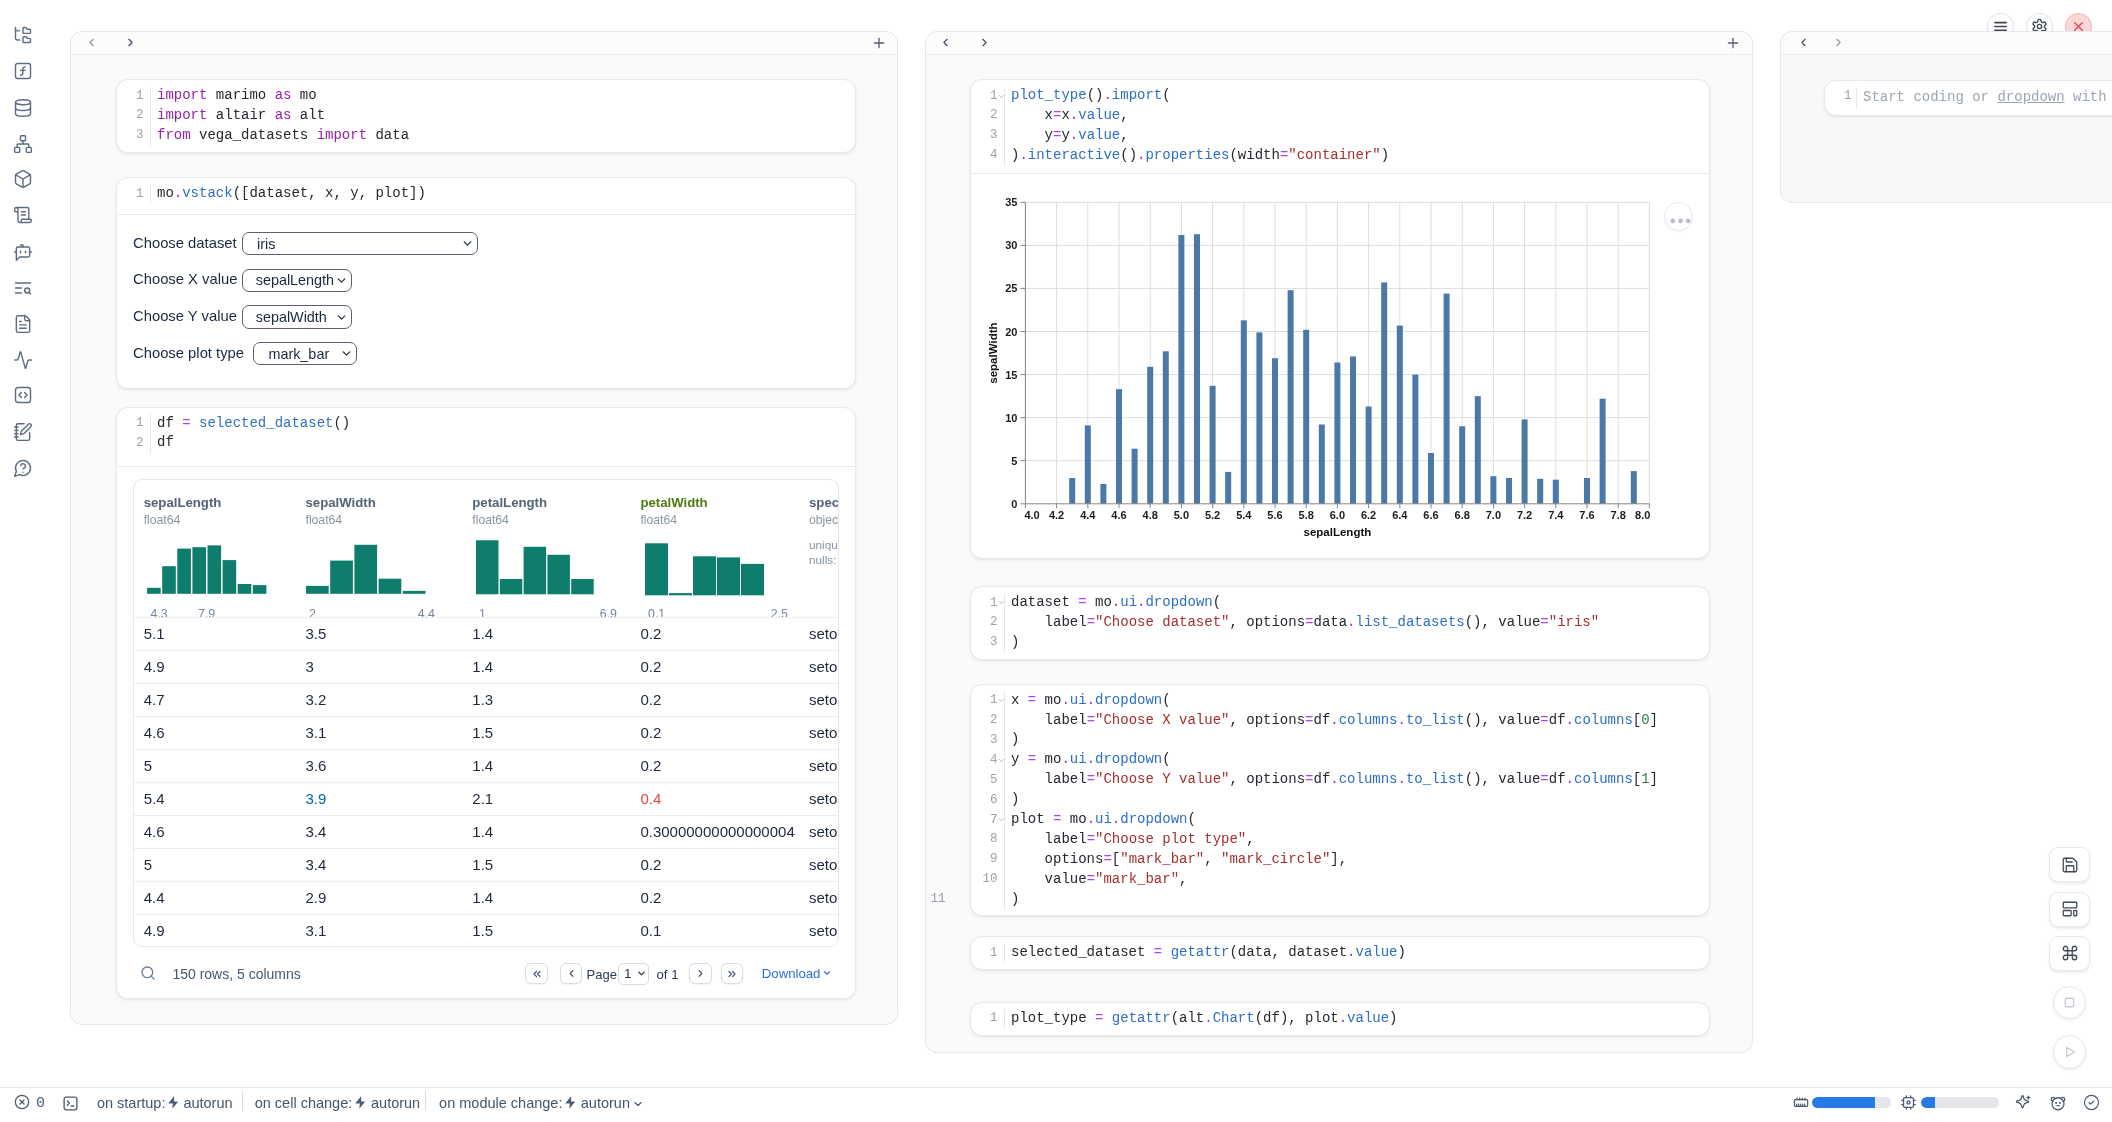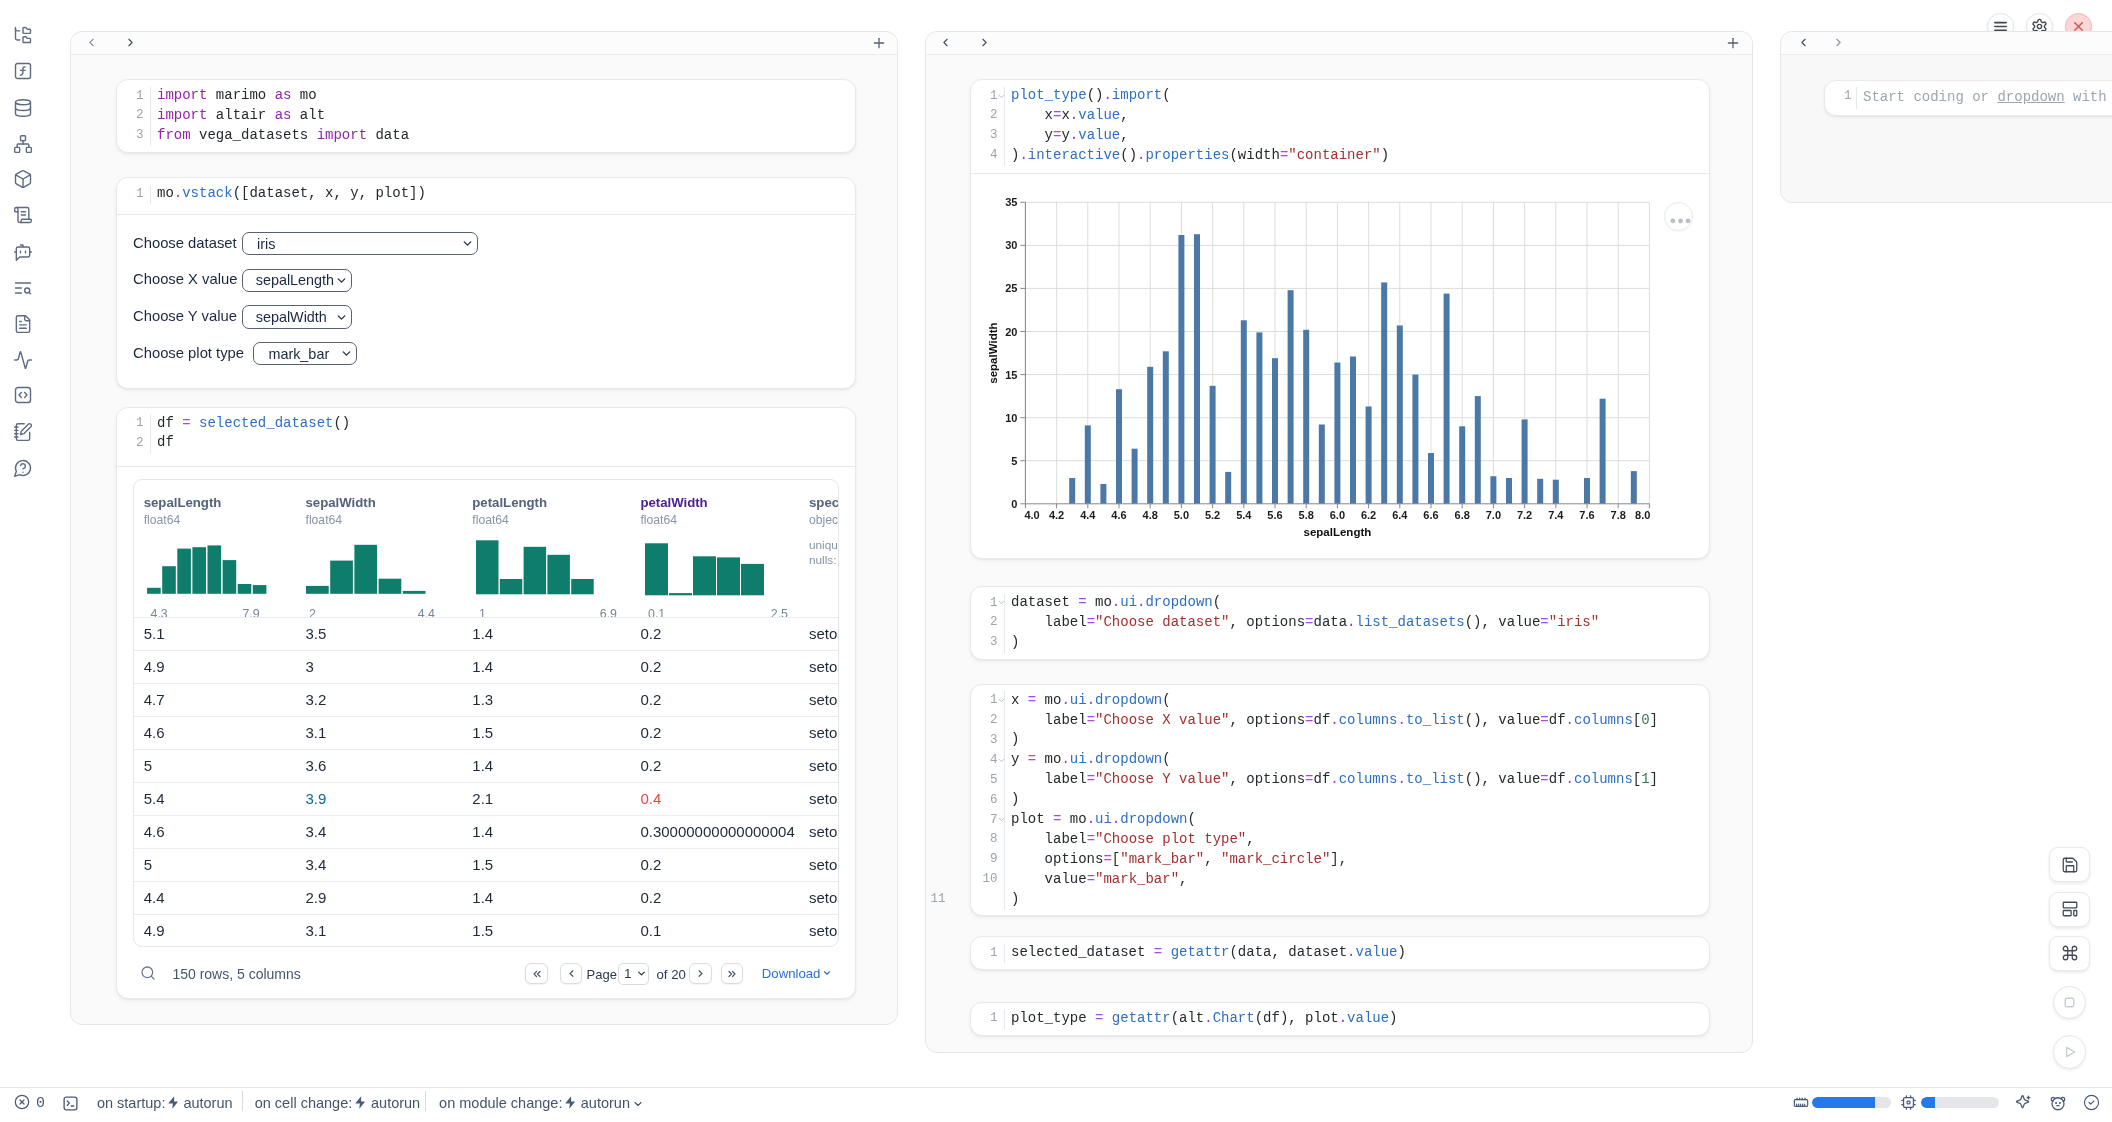--- a/index.html
+++ b/index.html
@@ -199,21 +199,21 @@
 <div class="abs code cl" style="left:157px;top:433.4px">df</div>
 <div class="gsep" style="left:150px;top:414px;height:39.8px"></div>
 <div class="sep" style="left:117px;top:466px;width:738px"></div>
 <div class="abs" style="left:133px;top:478.7px;width:706px;height:468px;border:1px solid #e3e6ea;border-radius:9px;background:#fff;overflow:hidden">
 <div class="abs" style="left:9.7px;top:15px;font-size:13.2px;font-weight:bold;color:#52637a">sepalLength</div>
 <div class="abs" style="left:9.7px;top:33.5px;font-size:12.2px;color:#8795a6">float64</div>
 <div class="abs" style="left:171.5px;top:15px;font-size:13.2px;font-weight:bold;color:#52637a">sepalWidth</div>
 <div class="abs" style="left:171.5px;top:33.5px;font-size:12.2px;color:#8795a6">float64</div>
 <div class="abs" style="left:338.3px;top:15px;font-size:13.2px;font-weight:bold;color:#52637a">petalLength</div>
 <div class="abs" style="left:338.3px;top:33.5px;font-size:12.2px;color:#8795a6">float64</div>
-<div class="abs" style="left:506.4px;top:15px;font-size:13.2px;font-weight:bold;color:#4c1d95">petalWidth</div>
+<div class="abs" style="left:506.4px;top:15px;font-size:13.2px;font-weight:bold;color:#4d7c0f">petalWidth</div>
 <div class="abs" style="left:506.4px;top:33.5px;font-size:12.2px;color:#8795a6">float64</div>
 <div class="abs" style="left:675px;top:15px;font-size:13.2px;font-weight:bold;color:#52637a">species</div>
 <div class="abs" style="left:675px;top:33.5px;font-size:12.2px;color:#8795a6">object</div>
 <div class="abs" style="left:675px;top:58px;font-size:11.8px;color:#8795a6">unique: 3</div>
 <div class="abs" style="left:675px;top:73.5px;font-size:11.8px;color:#8795a6">nulls: 0</div>
 <svg class="abs" style="left:0;top:0" width="706" height="150" viewBox="0 0 706 150">
       <rect x="13.1" y="107.8" width="13.6" height="6.0" fill="#0e7d6b"></rect>
       <rect x="28.2" y="86.2" width="13.6" height="27.6" fill="#0e7d6b"></rect>
       <rect x="43.3" y="68.6" width="13.6" height="45.2" fill="#0e7d6b"></rect>
       <rect x="58.4" y="67.2" width="13.6" height="46.6" fill="#0e7d6b"></rect>
@@ -231,21 +231,21 @@
       <rect x="389.6" y="66.8" width="22.5" height="47.5" fill="#0e7d6b"></rect>
       <rect x="413.4" y="74.8" width="22.5" height="39.5" fill="#0e7d6b"></rect>
       <rect x="437.2" y="99.0" width="22.5" height="15.3" fill="#0e7d6b"></rect>
       <rect x="511.0" y="63.3" width="23.0" height="52.0" fill="#0e7d6b"></rect>
       <rect x="535.0" y="113.1" width="23.0" height="2.2" fill="#0e7d6b"></rect>
       <rect x="559.0" y="76.3" width="23.0" height="39.0" fill="#0e7d6b"></rect>
       <rect x="583.0" y="77.4" width="23.0" height="37.9" fill="#0e7d6b"></rect>
       <rect x="607.0" y="83.9" width="23.0" height="31.4" fill="#0e7d6b"></rect>
     </svg>
 <div class="abs" style="left:16.5px;top:127px;font-size:12.4px;color:#76879b">4.3</div>
-<div class="abs" style="left:87px;top:127px;width:60px;text-align:center;font-size:12.4px;color:#76879b">7.9</div>
+<div class="abs" style="left:64px;top:127px;width:60px;text-align:left;font-size:12.4px;color:#76879b">7.9</div>
 <div class="abs" style="left:175px;top:127px;font-size:12.4px;color:#76879b">2</div>
 <div class="abs" style="left:241px;top:127px;width:60px;text-align:right;font-size:12.4px;color:#76879b">4.4</div>
 <div class="abs" style="left:345px;top:127px;font-size:12.4px;color:#76879b">1</div>
 <div class="abs" style="left:423px;top:127px;width:60px;text-align:right;font-size:12.4px;color:#76879b">6.9</div>
 <div class="abs" style="left:514px;top:127px;font-size:12.4px;color:#76879b">0.1</div>
 <div class="abs" style="left:594px;top:127px;width:60px;text-align:right;font-size:12.4px;color:#76879b">2.5</div>
 <div class="abs" style="left:0;top:137.7px;width:706px;height:33px;border-top:1px solid #ebedf0"></div>
 <div class="abs" style="left:9.7px;top:145.2px;font-size:15px;color:#1e2939">5.1</div>
 <div class="abs" style="left:171.5px;top:145.2px;font-size:15px;color:#1e2939">3.5</div>
 <div class="abs" style="left:338.3px;top:145.2px;font-size:15px;color:#1e2939">1.4</div>
@@ -319,21 +319,21 @@
 <div class="abs" style="left:560px;top:963px;width:22.3px;height:21px;background:#fff;border:1px solid #d9dce1;border-radius:6px;box-shadow:0 1px 1.5px rgba(0,0,0,.06)"></div>
 <svg class="abs" style="left:565.5px;top:968px" width="11" height="11" viewBox="0 0 24 24" fill="none" stroke="#49576c" stroke-width="2.6" stroke-linecap="round" stroke-linejoin="round">
     <path d="m15 18-6-6 6-6"></path>
   </svg>
 <div class="abs" style="left:586.5px;top:966.5px;font-size:13px;color:#2c3a4e">Page</div>
 <div class="abs" style="left:618px;top:962.5px;width:31px;height:22px;border:1px solid #d6dade;border-radius:5px;background:#fff"></div>
 <div class="abs" style="left:624px;top:966px;font-size:13.5px;color:#2c3a4e">1</div>
 <svg class="abs" style="left:635.5px;top:968px" width="11" height="11" viewBox="0 0 24 24" fill="none" stroke="#2b3647" stroke-width="2.8" stroke-linecap="round" stroke-linejoin="round">
     <path d="m6 9 6 6 6-6"></path>
   </svg>
-<div class="abs" style="left:656.5px;top:966.5px;font-size:13.2px;color:#2c3a4e">of 20</div>
+<div class="abs" style="left:656.5px;top:966.5px;font-size:13.2px;color:#2c3a4e">of 1</div>
 <div class="abs" style="left:689.4px;top:963px;width:22.3px;height:21px;background:#fff;border:1px solid #d9dce1;border-radius:6px;box-shadow:0 1px 1.5px rgba(0,0,0,.06)"></div>
 <svg class="abs" style="left:695px;top:968px" width="11" height="11" viewBox="0 0 24 24" fill="none" stroke="#49576c" stroke-width="2.6" stroke-linecap="round" stroke-linejoin="round">
     <path d="m9 18 6-6-6-6"></path>
   </svg>
 <div class="abs" style="left:721px;top:963px;width:22.3px;height:21px;background:#fff;border:1px solid #d9dce1;border-radius:6px;box-shadow:0 1px 1.5px rgba(0,0,0,.06)"></div>
 <svg class="abs" style="left:726px;top:967.5px" width="12" height="12" viewBox="0 0 24 24" fill="none" stroke="#49576c" stroke-width="2.4" stroke-linecap="round" stroke-linejoin="round">
     <path d="m6 17 5-5-5-5"></path>
     <path d="m13 17 5-5-5-5"></path>
   </svg>
 <div class="abs" style="left:761.8px;top:965.5px;font-size:13.2px;color:#2a6fdb">Download</div>

